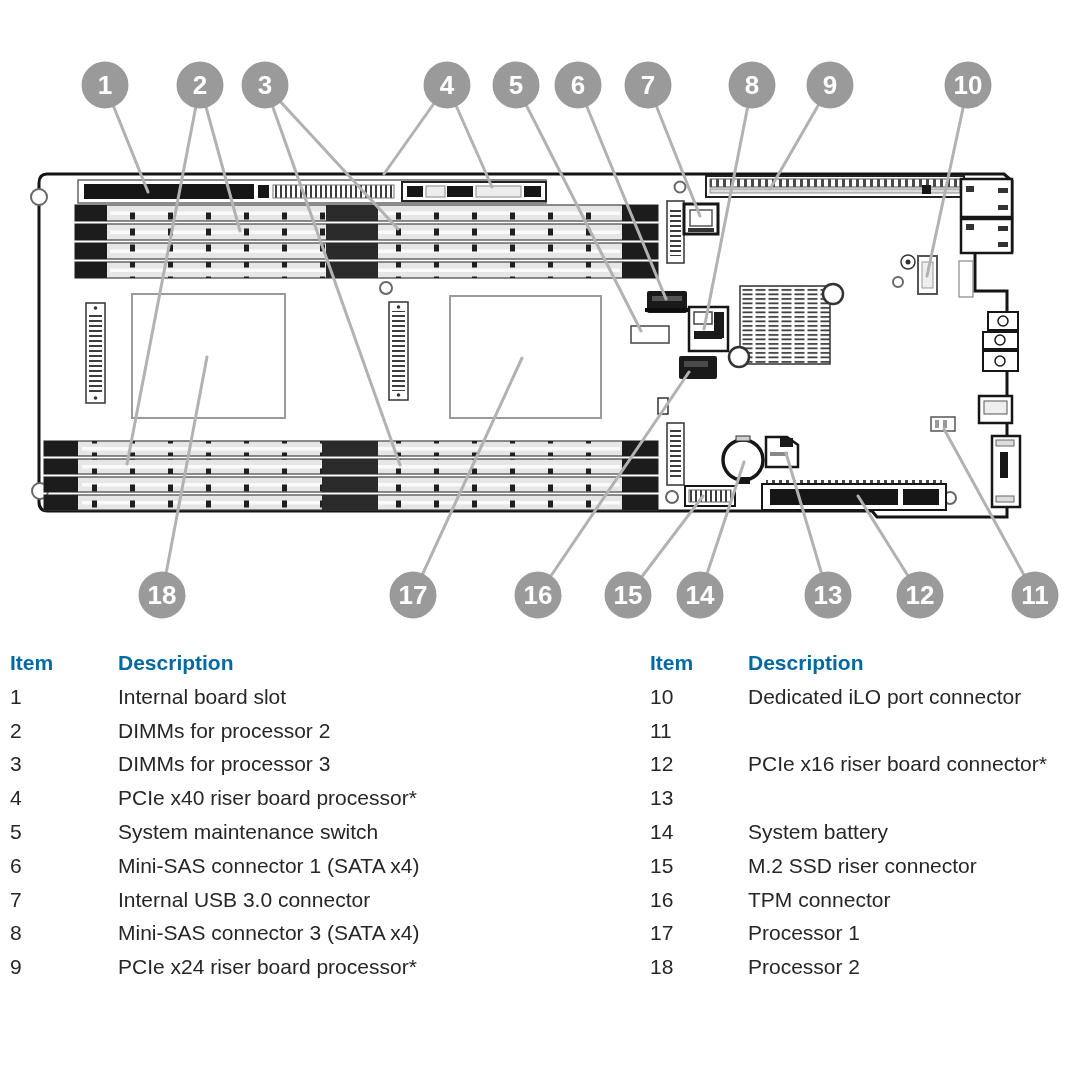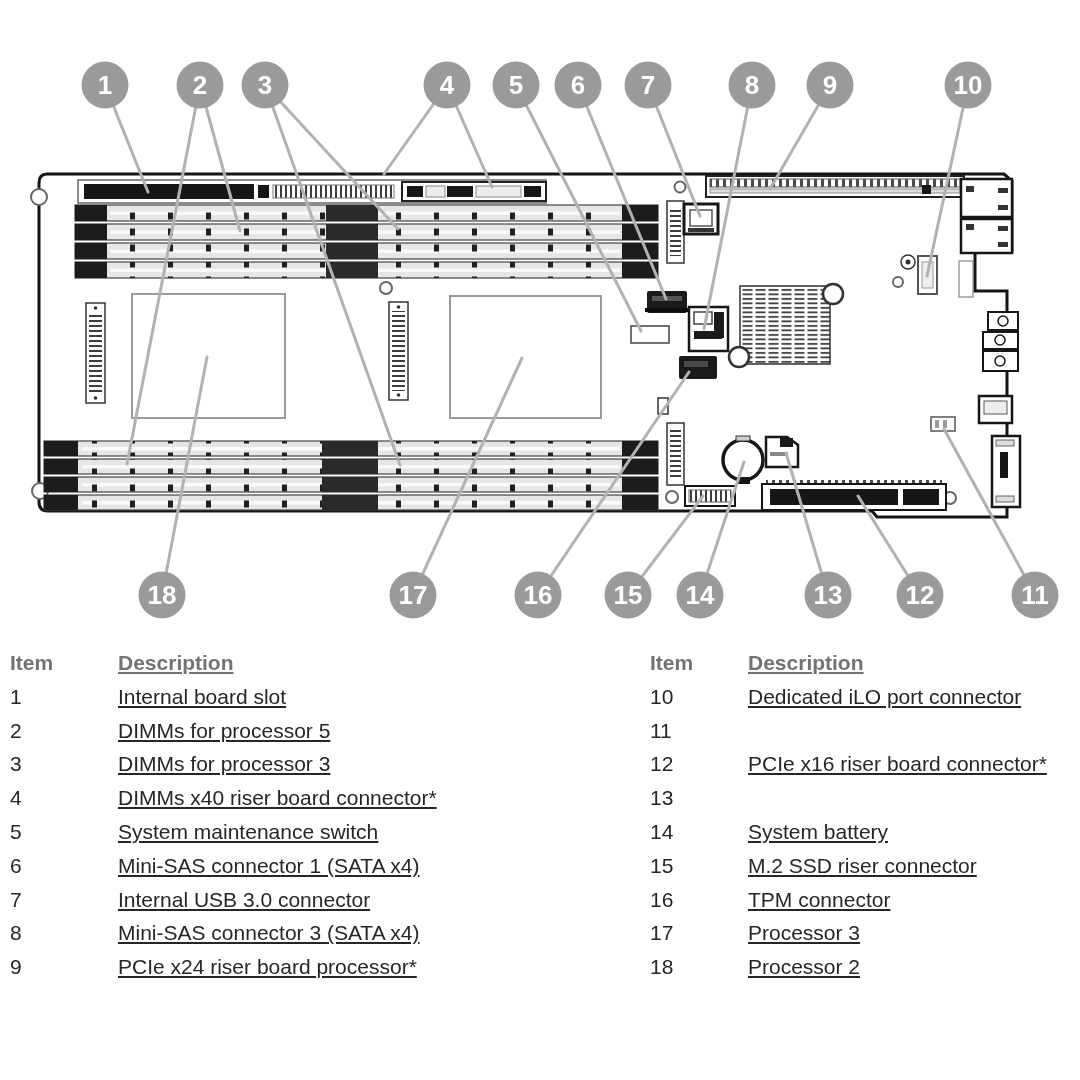--- a/index.html
+++ b/index.html
@@ -6,24 +6,24 @@
   #page{position:relative;width:1080px;height:1080px;background:#fff;overflow:hidden;
         font-family:"Liberation Sans",sans-serif;}
   svg text{font-family:"Liberation Sans",sans-serif;}
   .co{fill:#9a9a9a;}
   .cot{fill:#ffffff;font-size:26px;font-weight:bold;text-anchor:middle;}
   .ld{stroke:#b2b2b2;stroke-width:3;stroke-linecap:round;fill:none;}
   .legend{position:absolute;top:646px;color:#262626;font-size:21px;}
   .legend-left{left:10px;width:600px;}
   .legend-right{left:650px;width:425px;}
   .lrow{display:flex;height:33.8px;line-height:33.8px;white-space:nowrap;}
-  .lrow.hdr{font-weight:bold;color:#737373;}
+  .lrow.hdr{font-weight:bold;color:#0369a1;}
   .legend-left .c-item{width:108px;flex:0 0 108px;}
   .legend-right .c-item{width:98px;flex:0 0 98px;}
-  .c-desc{flex:1;text-decoration:underline;}
+  .c-desc{flex:1;}
 </style>
 </head>
 <body>
 
 <div id="page">
 
   <svg width="1080" height="646" viewBox="0 0 1080 646">
     <defs>
       <pattern id="pat-ticks" patternUnits="userSpaceOnUse" width="38" height="16">
         <rect x="16" y="4.5" width="5" height="7" fill="#1f1f1f"></rect>
@@ -378,29 +378,29 @@
     <div class="lrow hdr">
       <div class="c-item">Item</div>
       <div class="c-desc">Description</div>
     </div>
     <div class="lrow">
         <div class="c-item">1</div>
         <div class="c-desc">Internal board slot</div>
       </div>
     <div class="lrow">
         <div class="c-item">2</div>
-        <div class="c-desc">DIMMs for processor 5</div>
+        <div class="c-desc">DIMMs for processor 2</div>
       </div>
     <div class="lrow">
         <div class="c-item">3</div>
         <div class="c-desc">DIMMs for processor 3</div>
       </div>
     <div class="lrow">
         <div class="c-item">4</div>
-        <div class="c-desc">DIMMs x40 riser board connector*</div>
+        <div class="c-desc">PCIe x40 riser board processor*</div>
       </div>
     <div class="lrow">
         <div class="c-item">5</div>
         <div class="c-desc">System maintenance switch</div>
       </div>
     <div class="lrow">
         <div class="c-item">6</div>
         <div class="c-desc">Mini-SAS connector 1 (SATA x4)</div>
       </div>
     <div class="lrow">
@@ -444,21 +444,21 @@
     <div class="lrow">
         <div class="c-item">15</div>
         <div class="c-desc">M.2 SSD riser connector</div>
       </div>
     <div class="lrow">
         <div class="c-item">16</div>
         <div class="c-desc">TPM connector</div>
       </div>
     <div class="lrow">
         <div class="c-item">17</div>
-        <div class="c-desc">Processor 3</div>
+        <div class="c-desc">Processor 1</div>
       </div>
     <div class="lrow">
         <div class="c-item">18</div>
         <div class="c-desc">Processor 2</div>
       </div>
   </div>
 
 </div>
 
 </body></html>

